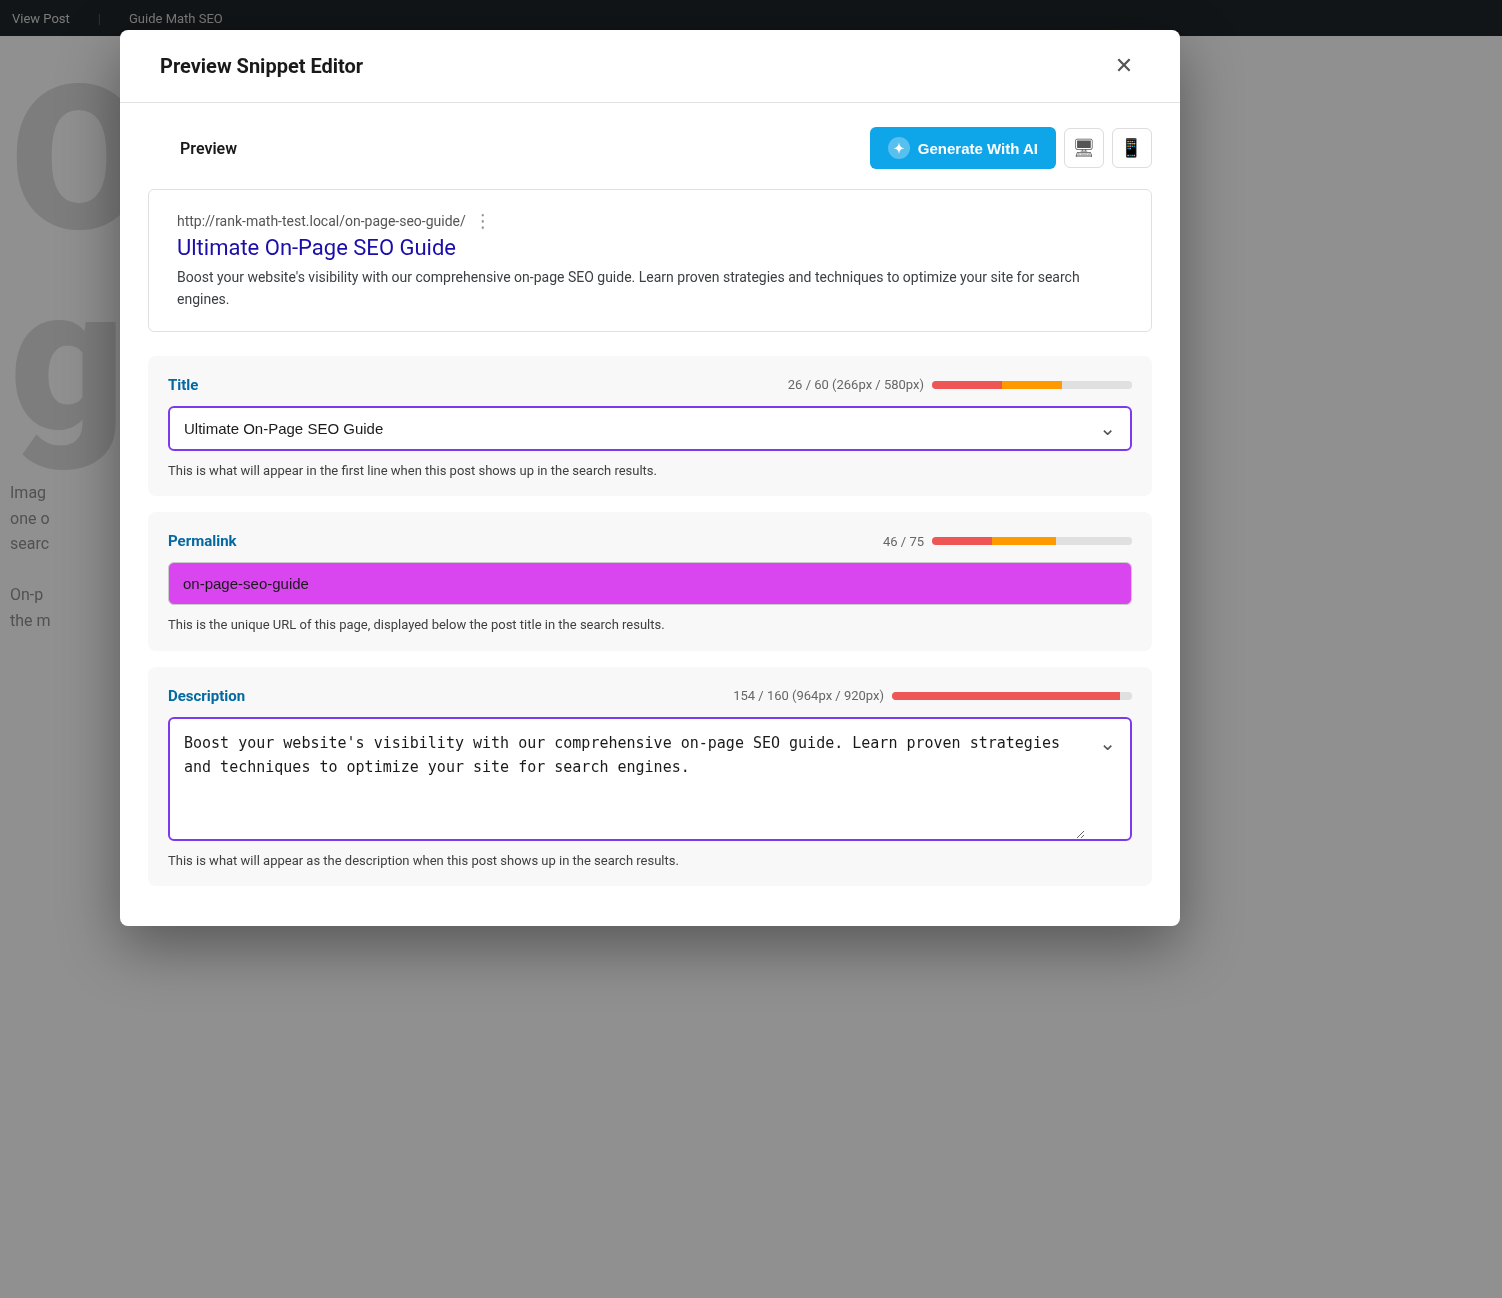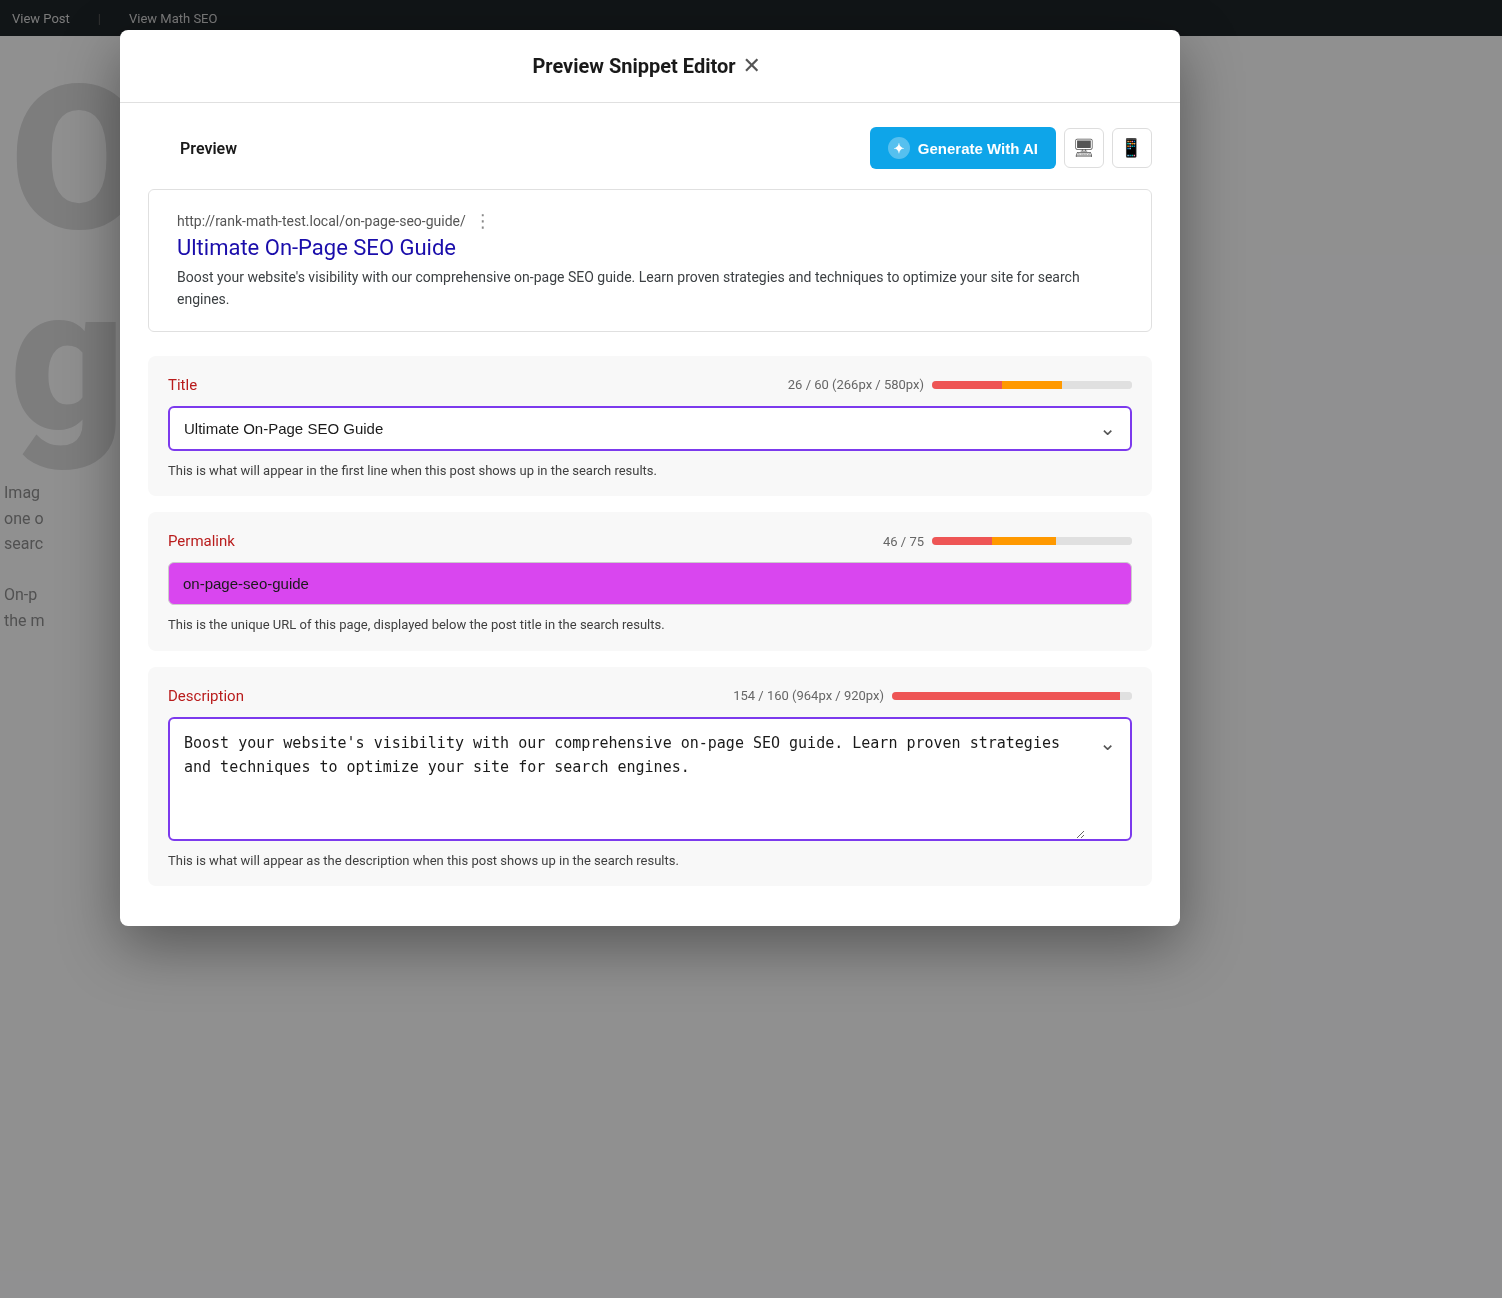--- a/index.html
+++ b/index.html
@@ -44,21 +44,21 @@
       font-size: 200px;
       font-weight: 900;
       line-height: 1;
       pointer-events: none;
       user-select: none;
     }
 
     .bg-text-snippets {
       position: absolute;
       top: 480px;
-      left: 4px;
+      left: 10px;
       color: #888;
       font-size: 16px;
       line-height: 1.6;
     }
 
     
     .modal-overlay {
       position: absolute;
       top: 0; left: 0; right: 0; bottom: 0;
       background: rgba(0,0,0,0.4);
@@ -72,21 +72,21 @@
       width: 1060px;
       background: #fff;
       border-radius: 8px;
       box-shadow: 0 20px 60px rgba(0,0,0,0.4);
       overflow: hidden;
     }
 
     .modal-header {
       display: flex;
       align-items: center;
-      justify-content: center;
+      justify-content: space-between;
       padding: 20px 40px;
       border-bottom: 1px solid #e0e0e0;
     }
 
     .modal-title {
       font-size: 20px;
       font-weight: 700;
       color: #1a1a1a;
     }
 
@@ -223,22 +223,22 @@
 
     .field-header {
       display: flex;
       align-items: center;
       justify-content: space-between;
       margin-bottom: 12px;
     }
 
     .field-label {
       font-size: 15px;
-      font-weight: 400;
-      color: #b91c1c;
+      font-weight: 700;
+      color: #0369a1;
     }
 
     .field-counter {
       font-size: 13px;
       color: #666;
       display: flex;
       align-items: center;
       gap: 8px;
     }
 
@@ -359,21 +359,21 @@
     .desc-progress .seg5 { background: #e55; width: 15%; }
     .desc-progress .seg-rest { background: #e0e0e0; width: 5%; }
   </style>
 </head>
 <body>
 
 <div class="bg-editor">
   <div class="wp-toolbar">
     <span class="wp-toolbar-item">View Post</span>
     <span style="color:#555; font-size:13px;">|</span>
-    <span class="wp-toolbar-item">View Math SEO</span>
+    <span class="wp-toolbar-item">Guide Math SEO</span>
   </div>
 
   <div class="bg-letters">
     <div>O</div>
     <div>g</div>
   </div>
 
   <div class="bg-text-snippets">
     <div>Imag</div>
     <div>one o</div>

